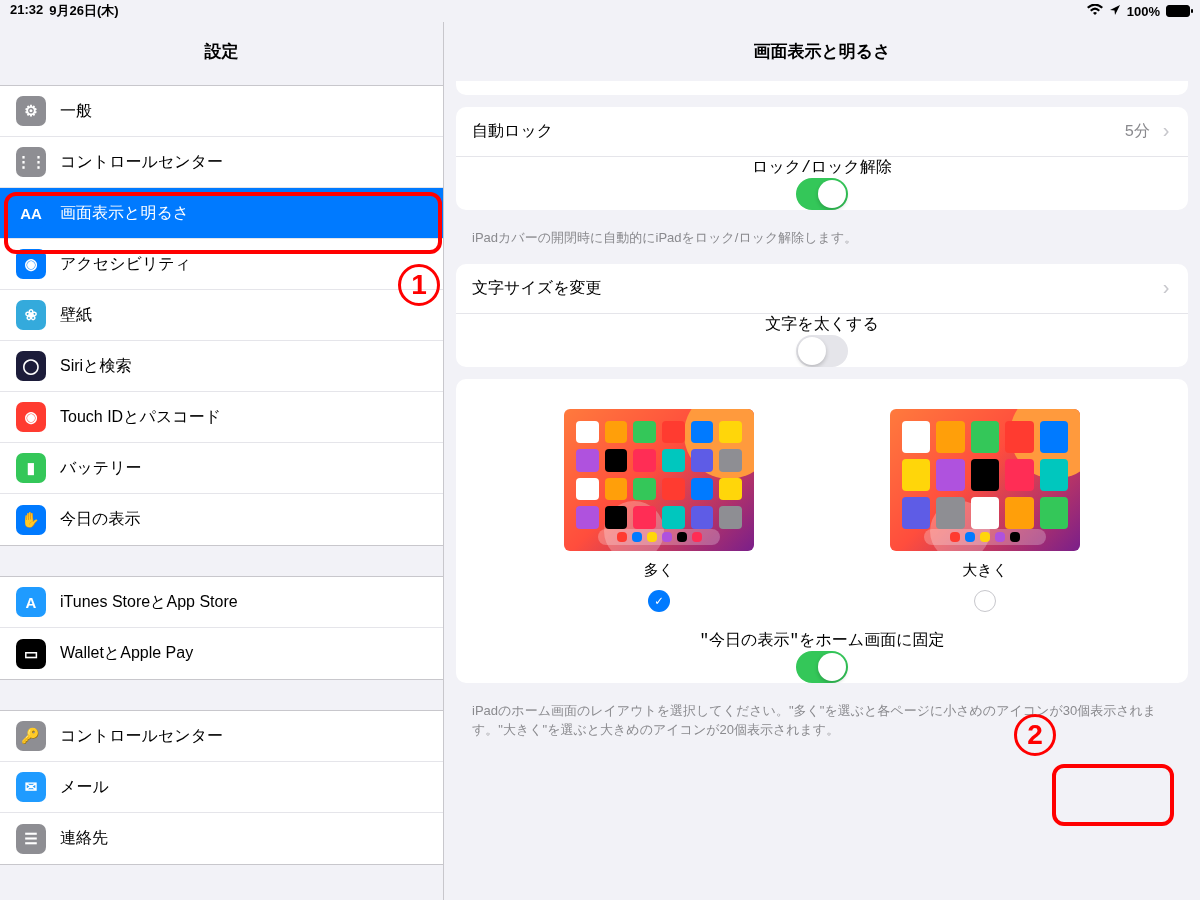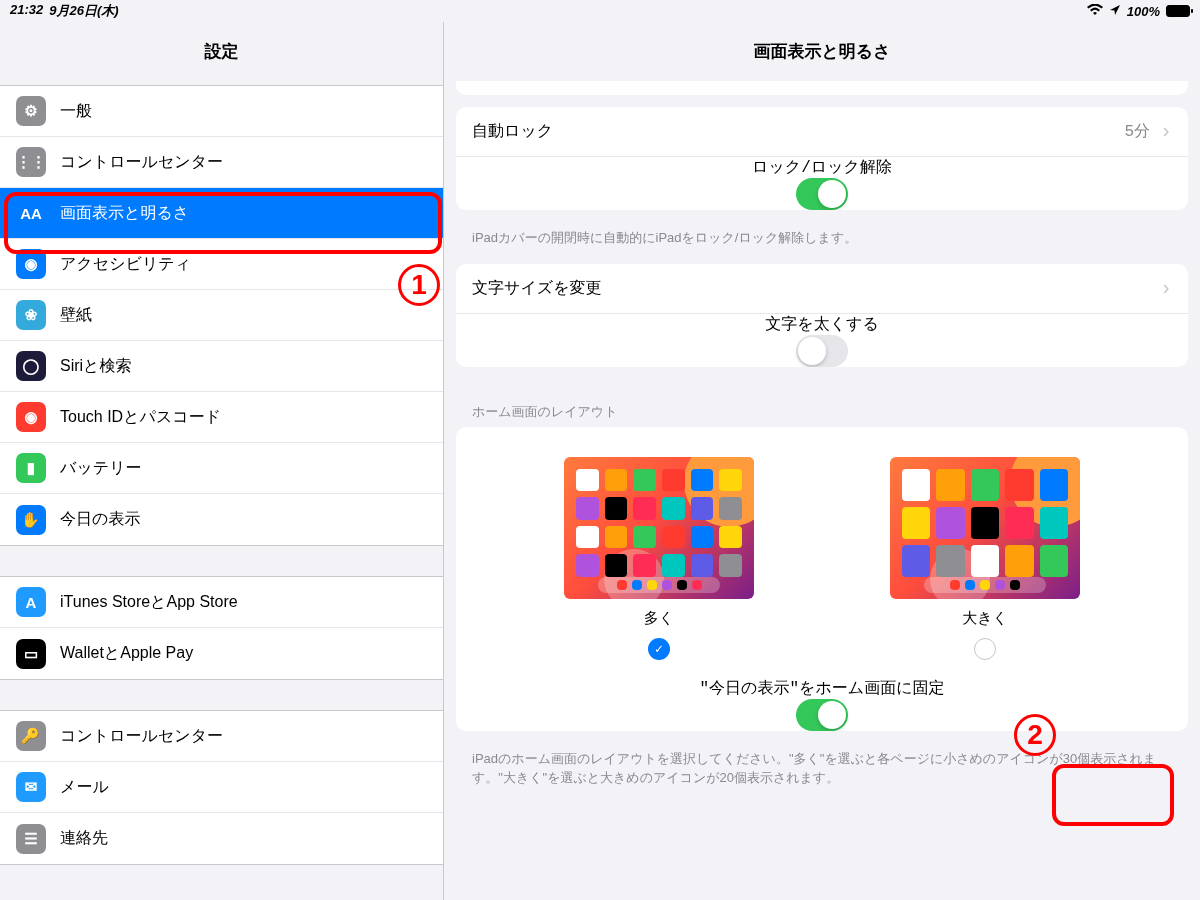--- a/index.html
+++ b/index.html
@@ -9,21 +9,20 @@
     background: #f2f2f7;
     overflow: hidden;
     position: relative;
   }
   
   .status-bar {
     width: 100%; height: 22px;
     display: flex; justify-content: space-between; align-items: center;
     padding: 0 10px; font-size: 13px; font-weight: 600;
     background: #f2f2f7;
-    font-style: italic;
   }
   .status-left { display:flex; gap:6px; }
   .status-right { display:flex; gap:6px; align-items:center; }
   .battery-icon { width:24px; height:12px; border:1.5px solid #000; border-radius:3px; position:relative; background:#000; }
   .battery-icon::after { content:""; position:absolute; right:-4px; top:3px; width:2px; height:4px; background:#000; border-radius:1px; }
 
   
   .app { display:flex; height: calc(100% - 22px); }
   .sidebar {
     width: 444px; background:#f2f2f7;
@@ -248,21 +247,20 @@
         <div class="row">
           <span>文字を太くする</span>
           <span class="right">
             <span id="toggle-bold" class="toggle off">
                 <span class="knob"></span>
               </span>
           </span>
         </div>
       </div>
 
-      <div class="section-header">ホーム画面のレイアウト</div>
       <div class="section">
         <div class="layout-chooser">
           <div class="layout-option">
             <div class="layout-preview more">
               <div class="blob b1"></div>
                 <div class="blob b2"></div>
               <div class="icon-grid" id="grid-more">
                   <div class="mini-icon" style="background: rgb(255, 255, 255);"></div>
                   <div class="mini-icon" style="background: rgb(255, 159, 10);"></div>
                   <div class="mini-icon" style="background: rgb(52, 199, 89);"></div>

